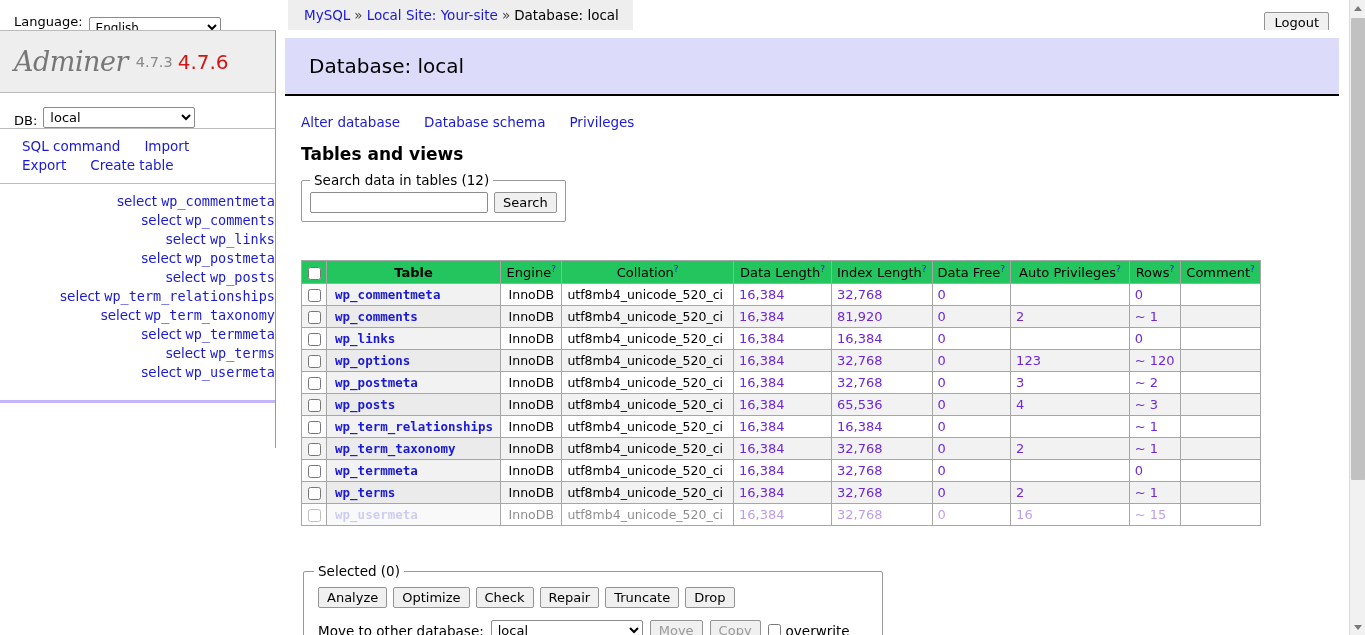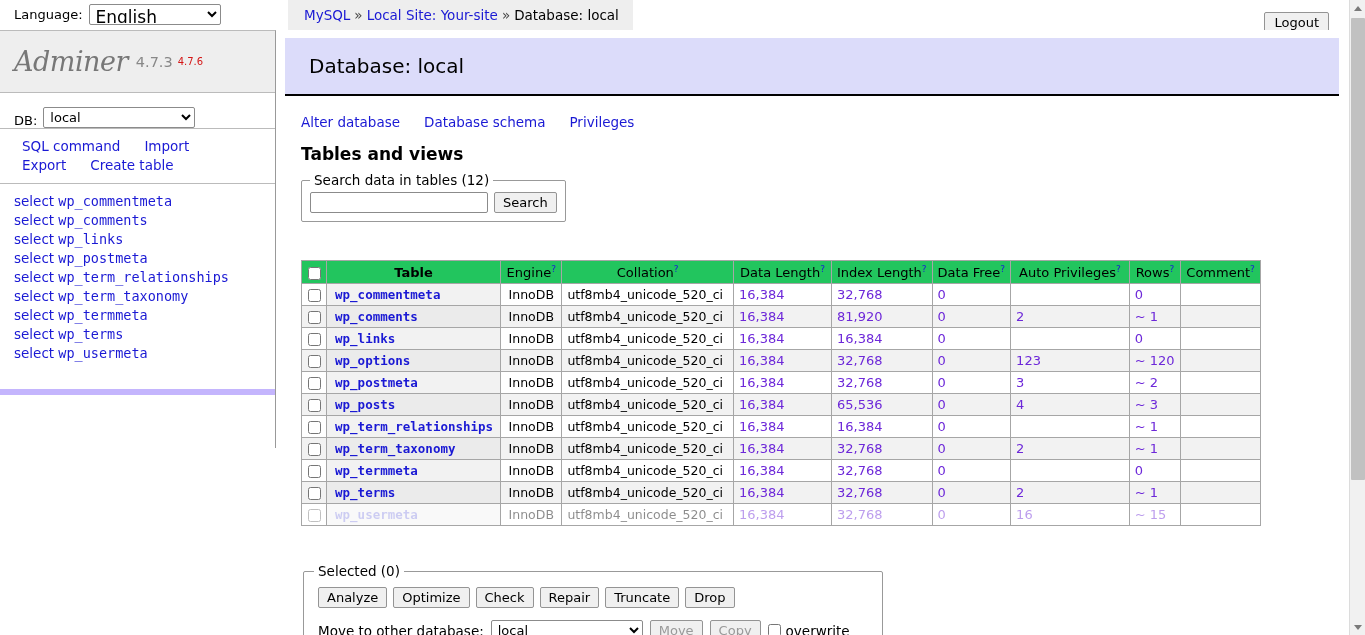--- a/index.html
+++ b/index.html
@@ -20,26 +20,27 @@
     width: 1349px; height: 30px;
     background: #fff;
   }
   #lang-area {
     position: absolute; left: 14px; top: 4px;
     display: flex; align-items: center; gap: 6px;
     font-size: 13px;
   }
   #lang-area select {
     font-family: "DejaVu Sans", "Liberation Sans", sans-serif;
-    font-size: 17px;
+    font-size: 12px;
     width: 132px; height: 21px;
     padding: 1px 2px;
     background: #fff;
     border: 1px solid #8b8b8b;
     border-radius: 2px;
+    margin-top: 13px;
   }
   #breadcrumb {
     position: absolute; left: 288px; top: 0;
     height: 30px;
     display: flex; align-items: center;
     padding: 0 14px 0 16px;
     background: #eee;
     font-size: 13.5px;
     white-space: nowrap;
   }
@@ -74,21 +75,21 @@
     padding-left: 14px;
   }
   #logo-name {
     font-family: "DejaVu Serif", "Liberation Serif", serif;
     font-style: italic;
     font-size: 27px;
     color: #777;
     letter-spacing: -0.5px;
   }
   #logo-ver { font-size: 14.5px; color: #888; margin-left: 8px; }
-  #logo-newver { font-size: 10px; color: #d41515; margin-left: 5px; }
+  #logo-newver { font-size: 20px; color: #d41515; margin-left: 5px; }
 
   #db-block {
     height: 36px;
     display: flex; align-items: flex-end;
     padding-left: 14px; gap: 6px;
     border-bottom: 1px solid #bbb;
   }
   #db-block select {
     font-family: "DejaVu Sans", "Liberation Sans", sans-serif;
     font-size: 13px;
@@ -101,23 +102,24 @@
 
   #menu-links {
     padding: 8px 0 8px 14px;
     border-bottom: 1px solid #bbb;
     line-height: 18px;
   }
   #menu-links .ml-row { display: block; }
   #menu-links a { margin-right: 16px; font-size: 13.5px; margin-left: 8px; }
 
   #table-links {
-    padding: 8px 0 26px 14px;
+    padding: 8px 0 18px 14px;
     line-height: 18px;
-    border-bottom: 6px solid #c4b5fd;
+    border-bottom: 3px solid #c4b5fd;
+    text-align: right;
   }
   #table-links .tl-row { display: block; white-space: nowrap; }
   #table-links .tl-row a { font-size: 13.5px; }
   #table-links .tl-tbl { font-family: "DejaVu Sans Mono", "Liberation Mono", monospace; font-size: 12.5px; }
 
   
   #main {
     position: absolute; left: 277px; top: 30px;
     width: 1072px; height: 605px;
     background: #fff;
@@ -328,20 +330,21 @@
     <span class="ml-row">
       <a href="#">Export</a><a href="#">Create table</a>
     </span>
   </div>
 
   <div id="table-links">
     <span class="tl-row"><a href="#">select</a> <a href="#" class="tl-tbl">wp_commentmeta</a></span>
     <span class="tl-row"><a href="#">select</a> <a href="#" class="tl-tbl">wp_comments</a></span>
     <span class="tl-row"><a href="#">select</a> <a href="#" class="tl-tbl">wp_links</a></span>
     <span class="tl-row"><a href="#">select</a> <a href="#" class="tl-tbl">wp_postmeta</a></span>
+    <span class="tl-row"><a href="#">select</a> <a href="#" class="tl-tbl">wp_posts</a></span>
     <span class="tl-row"><a href="#">select</a> <a href="#" class="tl-tbl">wp_term_relationships</a></span>
     <span class="tl-row"><a href="#">select</a> <a href="#" class="tl-tbl">wp_term_taxonomy</a></span>
     <span class="tl-row"><a href="#">select</a> <a href="#" class="tl-tbl">wp_termmeta</a></span>
     <span class="tl-row"><a href="#">select</a> <a href="#" class="tl-tbl">wp_terms</a></span>
     <span class="tl-row"><a href="#">select</a> <a href="#" class="tl-tbl">wp_usermeta</a></span>
   </div>
 </div>
 
 <div id="main">
 

